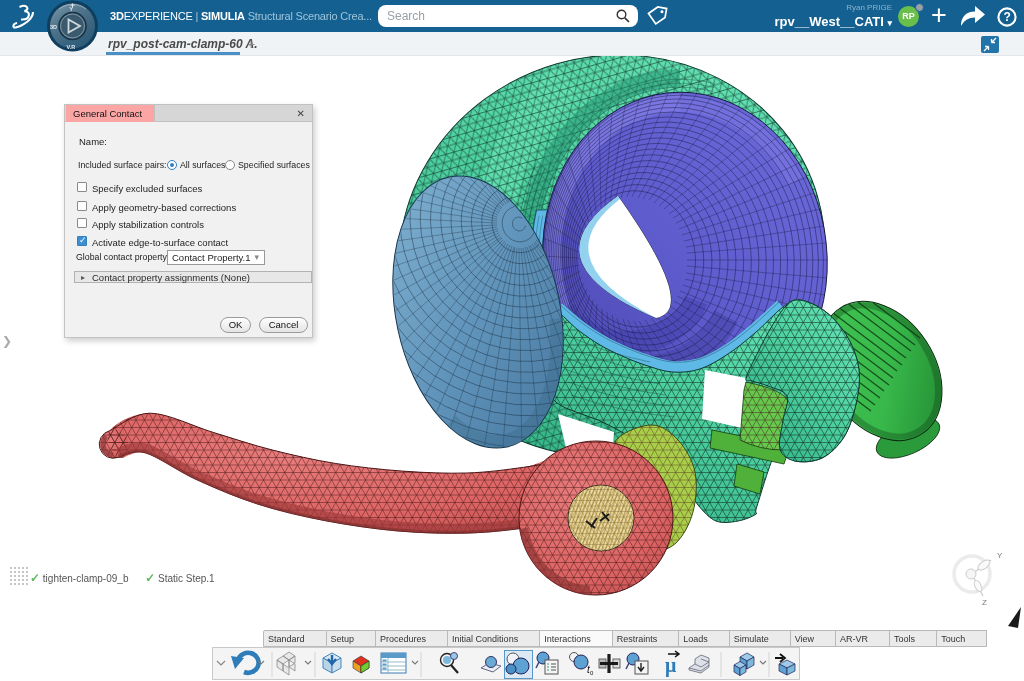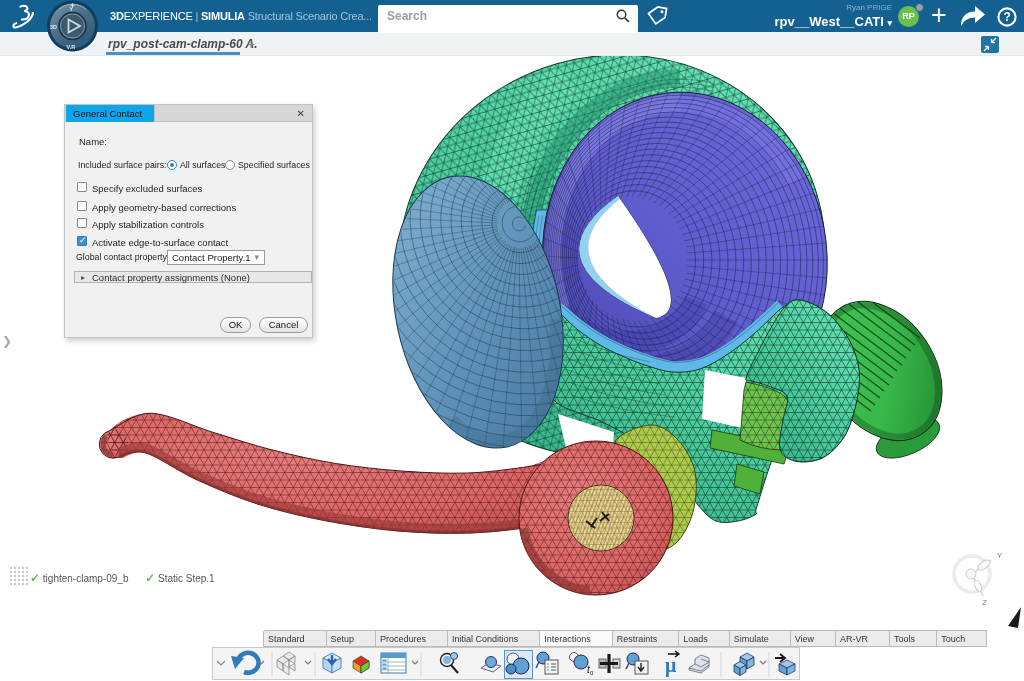--- a/index.html
+++ b/index.html
@@ -1,34 +1,34 @@
 <!DOCTYPE html>
 <html><head><meta charset="utf-8"><style>
 * { margin:0; padding:0; box-sizing:border-box; }
 html,body { width:1024px; height:681px; overflow:hidden; font-family:"Liberation Sans",sans-serif; background:#fff; }
 #page { position:relative; width:1024px; height:681px; }
 #topbar { position:absolute; left:0; top:0; width:1024px; height:32px; background:#136091; }
 #tabbar { position:absolute; left:0; top:32px; width:1024px; height:24px; background:#f0f3f5; border-bottom:1px solid #e4e7ea; }
 .ttl { position:absolute; top:10px; left:110px; font-size:11px; color:#fff; white-space:nowrap; letter-spacing:-.2px; }
 .ttl .lite { color:#9fc5da; }
-#search { position:absolute; left:378px; top:5px; width:260px; height:28px; background:#fff; border-radius:2px;font-weight:bold; }
+#search { position:absolute; left:378px; top:5px; width:260px; height:22px; background:#fff; border-radius:8px; }
 #search span { position:absolute; left:9px; top:4px; font-size:12px; color:#9aa0a6; }
 #userline { position:absolute; right:132px; top:3px; text-align:right; color:#fff; }
 #userline .small { font-size:8px; color:#8db4cc; display:block; line-height:9px; }
 #userline .big { font-size:13px; font-weight:bold; line-height:15px; }
 #avatar { position:absolute; left:898px; top:6px; width:21px; height:21px; border-radius:50%; background:#6abf4b; color:#fff; font-size:9px; font-weight:bold; text-align:center; line-height:21px; }
 #avatar .dot { position:absolute; right:-5px; top:-3px; width:9px; height:9px; border-radius:50%; background:#9aa0a6; border:1px solid #136091; }
 .plus { position:absolute; left:931px; top:0px; color:#fff; font-size:27px; font-weight:normal; }
 #tabname { position:absolute; left:108px; top:37px; font-size:12px; font-style:italic; font-weight:bold; color:#4a4a4a; }
 #tabplus { position:absolute; left:247px; top:36px; font-size:14px; color:#888; }
 #tabunder { position:absolute; left:106px; top:52px; width:134px; height:3px; background:#4a90c4; }
 #collapse { position:absolute; left:981px; top:36px; width:18px; height:17px; background:#2273a8; border-radius:2px; }
 #dlg { position:absolute; left:64px; top:104px; width:249px; height:234px; background:#f1f1f1; border:1px solid #c2c2c2; box-shadow:2px 3px 6px rgba(0,0,0,.2); font-size:9.5px; color:#222; }
 #dlg .titlebar { position:absolute; left:0; top:0; width:247px; height:17px; background:#d6d6d6; border-bottom:1px solid #c0c0c0; }
-#dlg .titletab { position:absolute; left:1px; top:0; height:17px; background:#0ea5e9; border-right:1px solid #c0c0c0; padding:3px 12px 0 7px; font-size:9.5px; color:#111; }
+#dlg .titletab { position:absolute; left:1px; top:0; height:17px; background:#fca5a5; border-right:1px solid #c0c0c0; padding:3px 12px 0 7px; font-size:9.5px; color:#111; }
 #dlg .x { position:absolute; right:7px; top:3px; color:#444; font-size:10px; }
 .row { position:absolute; white-space:nowrap; }
 #nameinput { position:absolute; left:44px; top:29px; width:196px; height:16px; background:#fff; border:1px solid #a8a8a8; font-size:9.5px; padding:1px 5px; font-family:"Liberation Sans",sans-serif; color:#222; }
 .cb { position:absolute; width:10px; height:10px; border:1px solid #8a8a8a; background:#fdfdfd; border-radius:1px; }
 .cb.on { background:#3d8fd1; border-color:#3080c0; }
 .cb.on:after { content:"\2713"; color:#fff; font-size:9px; position:absolute; left:1px; top:-2px; }
 .radio { position:absolute; width:10px; height:10px; border:1px solid #888; border-radius:50%; background:#fff; }
 .radio.on { border-color:#2d7fc1; }
 .radio.on:after { content:""; position:absolute; left:2px; top:2px; width:4px; height:4px; border-radius:50%; background:#2d7fc1; }
 #combo { position:absolute; left:102px; top:145px; width:98px; height:15px; background:#fff; border:1px solid #999; font-size:9.5px; padding:1px 4px; }

